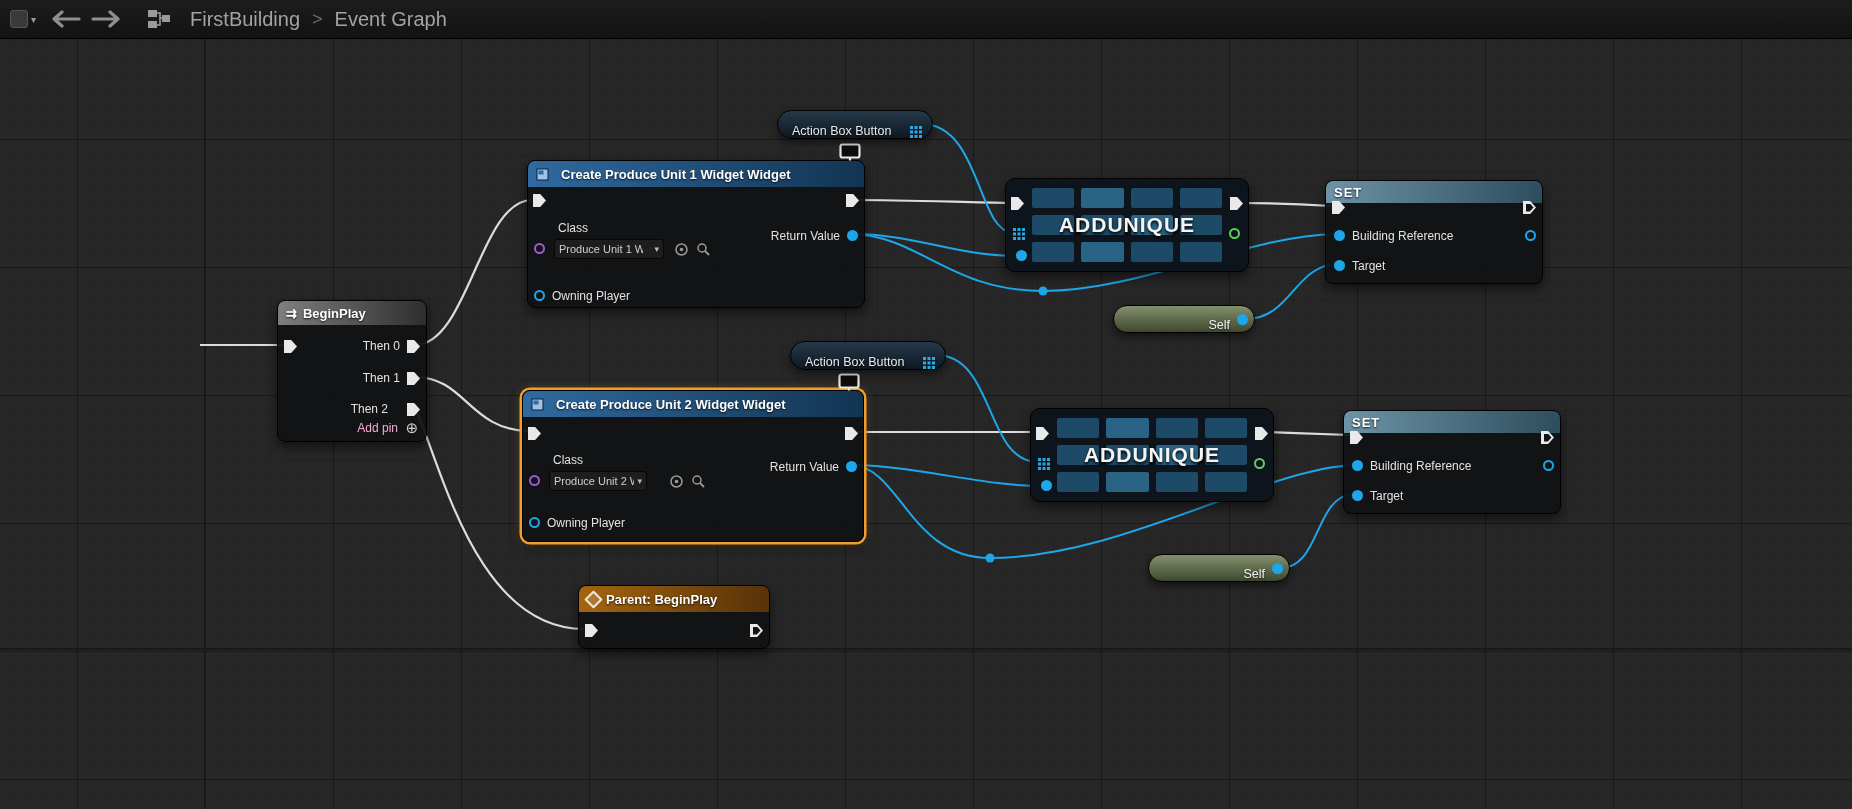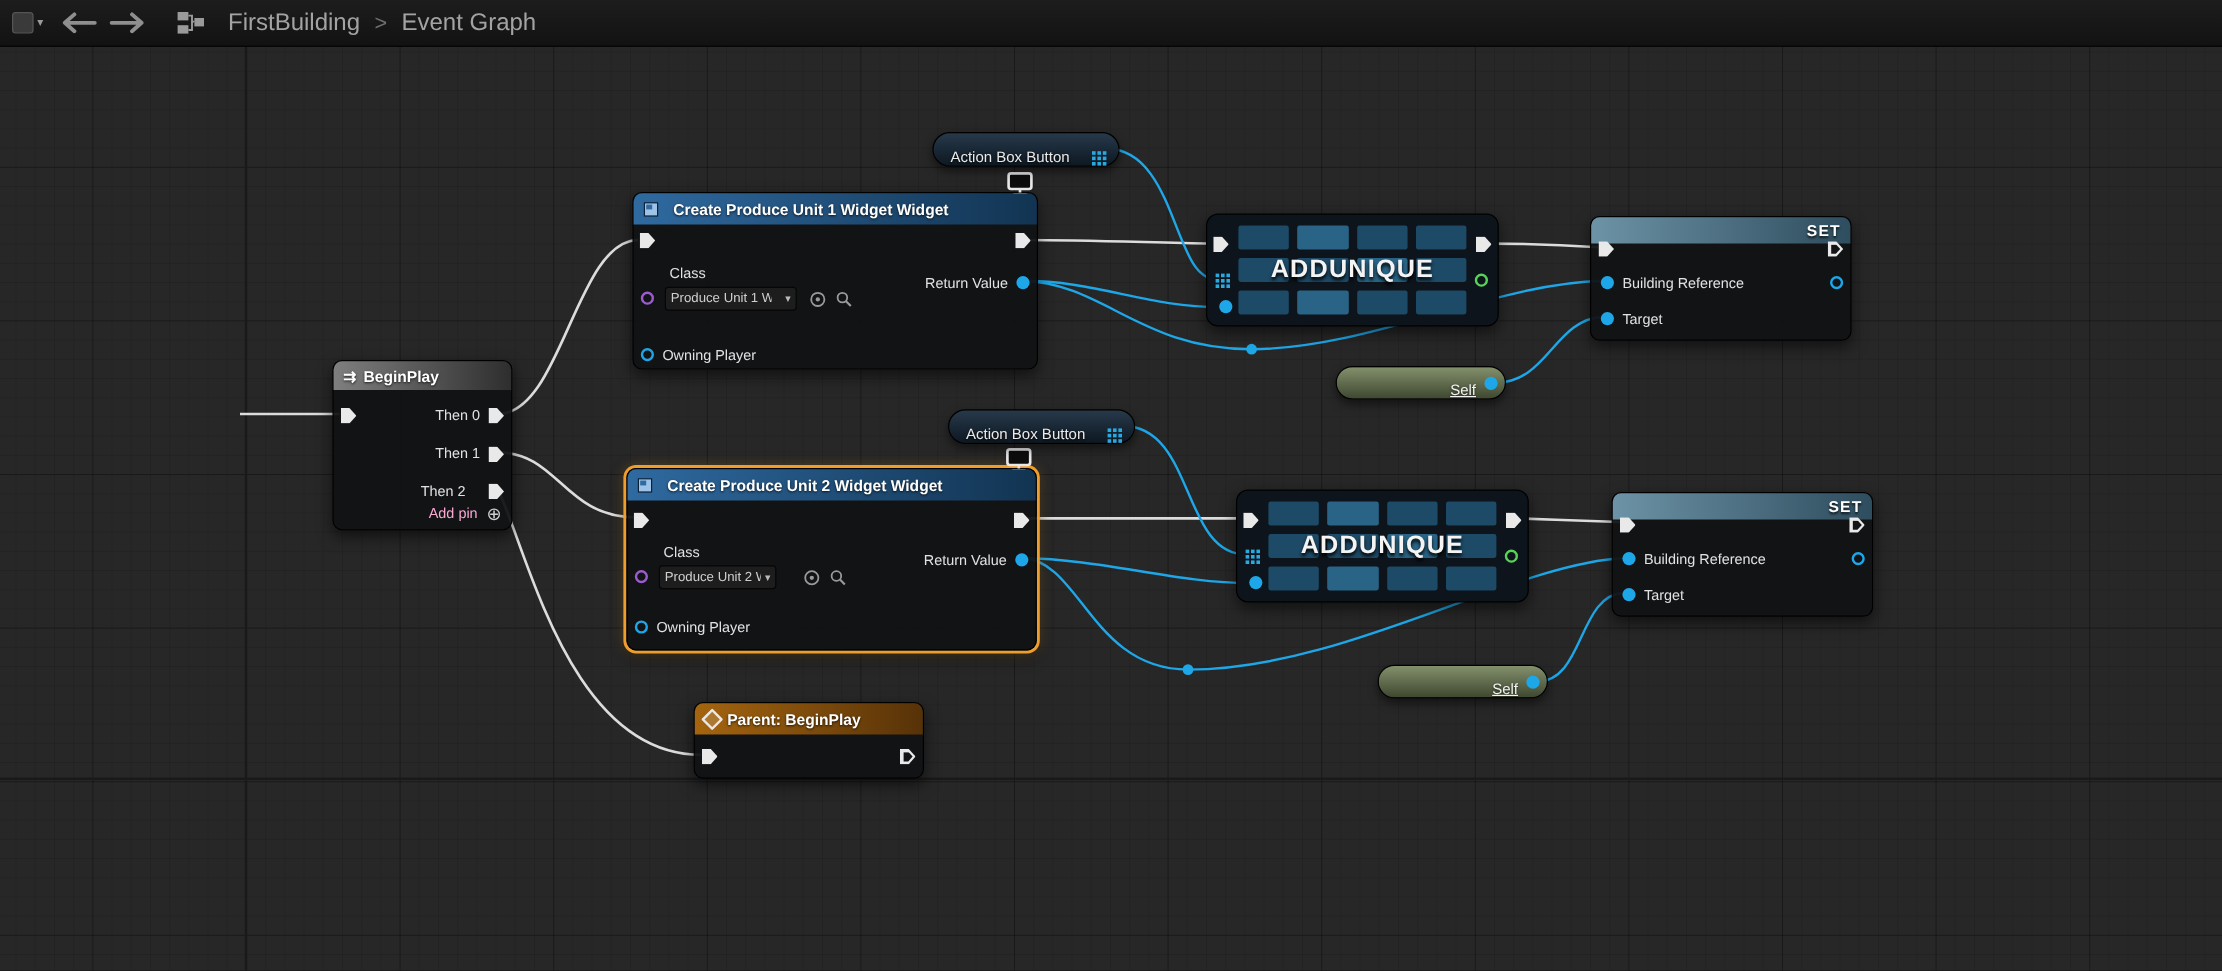--- a/index.html
+++ b/index.html
@@ -41,21 +41,21 @@
   
   .node{position:absolute;z-index:10;background:rgba(17,18,20,.94);
     border:1px solid #000;border-radius:8px;box-shadow:0 5px 12px rgba(0,0,0,.55);cursor:pointer;}
   .node.selected{box-shadow:0 0 0 2.5px #ef9e2e,0 0 12px rgba(239,158,46,.35),0 5px 12px rgba(0,0,0,.55);}
   .nh{position:absolute;left:0;top:0;right:0;height:26px;border-radius:7px 7px 0 0;
     display:flex;align-items:center;gap:6px;padding:0 8px;box-sizing:border-box;
     font-size:13px;font-weight:bold;color:#fff;text-shadow:0 1px 2px rgba(0,0,0,.8);white-space:nowrap;}
   .nh-event{background:linear-gradient(90deg,#8e2a24,#3f100c);}
   .nh-seq{background:linear-gradient(90deg,#7f7f7f,#2e2e2e);}
   .nh-create{background:linear-gradient(90deg,#2f6aa0,#123452);gap:12px;}
-  .nh-set{height:22px;justify-content:flex-end;background:linear-gradient(90deg,#6d93a6,#2e4d5e);letter-spacing:1px;}
+  .nh-set{height:22px;justify-content:flex-start;background:linear-gradient(90deg,#6d93a6,#2e4d5e);letter-spacing:1px;}
   .nh-parent{background:linear-gradient(90deg,#a5650f,#573208);}
 
   .diamond{width:9px;height:9px;transform:rotate(45deg);border:2px solid #e8e8e8;border-radius:1px;background:rgba(255,255,255,.15);flex:0 0 auto;}
   .event-flag{position:absolute;right:6px;top:7px;width:11px;height:11px;background:#b8312b;border:1px solid #ff7a66;border-radius:2px;}
   .seq-glyph{font-size:13px;font-weight:bold;color:#fff;}
 
   .plabel{position:absolute;font-size:12px;color:#e2e2e2;white-space:nowrap;}
   .plabel.r{text-align:right;}
 
   
@@ -77,21 +77,21 @@
   .dd .caret{font-size:9px;color:#bbb;margin-left:auto;padding-left:3px;}
   .mini-ic{position:absolute;width:15px;height:15px;cursor:pointer;}
 
   
   .pill{position:absolute;z-index:10;border:1px solid #000;border-radius:15px;
     display:flex;align-items:flex-end;box-sizing:border-box;cursor:pointer;
     box-shadow:0 4px 8px rgba(0,0,0,.5);}
   .pill-action{background:linear-gradient(180deg,#27394a,#0d1822);justify-content:space-between;padding:0 10px 0 14px;}
   .pill-action .lbl{font-size:12.5px;color:#eaeaea;text-shadow:0 1px 2px #000;}
   .pill-self{background:linear-gradient(180deg,#83906c,#3f4830);justify-content:flex-end;padding-right:24px;}
-  .pill-self .lbl{font-size:12.5px;color:#f2f2f2;text-shadow:0 1px 2px rgba(0,0,0,.6);text-decoration:underline;}
+  .pill-self .lbl{font-size:12.5px;color:#f2f2f2;text-shadow:0 1px 2px rgba(0,0,0,.6);}
 
   
   .au{position:absolute;z-index:10;width:242px;height:92px;border-radius:10px;background:#0d141b;
     border:1px solid #000;box-shadow:0 5px 12px rgba(0,0,0,.55);cursor:pointer;}
   .au-squares{position:absolute;left:26px;right:26px;top:9px;bottom:9px;display:grid;
     grid-template-columns:repeat(4,1fr);grid-template-rows:repeat(3,1fr);gap:7px;}
   .au-squares i{background:rgba(44,125,175,.52);border-radius:2px;}
   .au-squares i:nth-child(2),.au-squares i:nth-child(7),.au-squares i:nth-child(10){background:rgba(60,150,200,.62);}
   .au-title{position:absolute;inset:0;display:flex;align-items:center;justify-content:center;
     font-size:21px;font-weight:800;letter-spacing:1px;color:#f4f4f4;text-shadow:0 2px 3px #000;}

